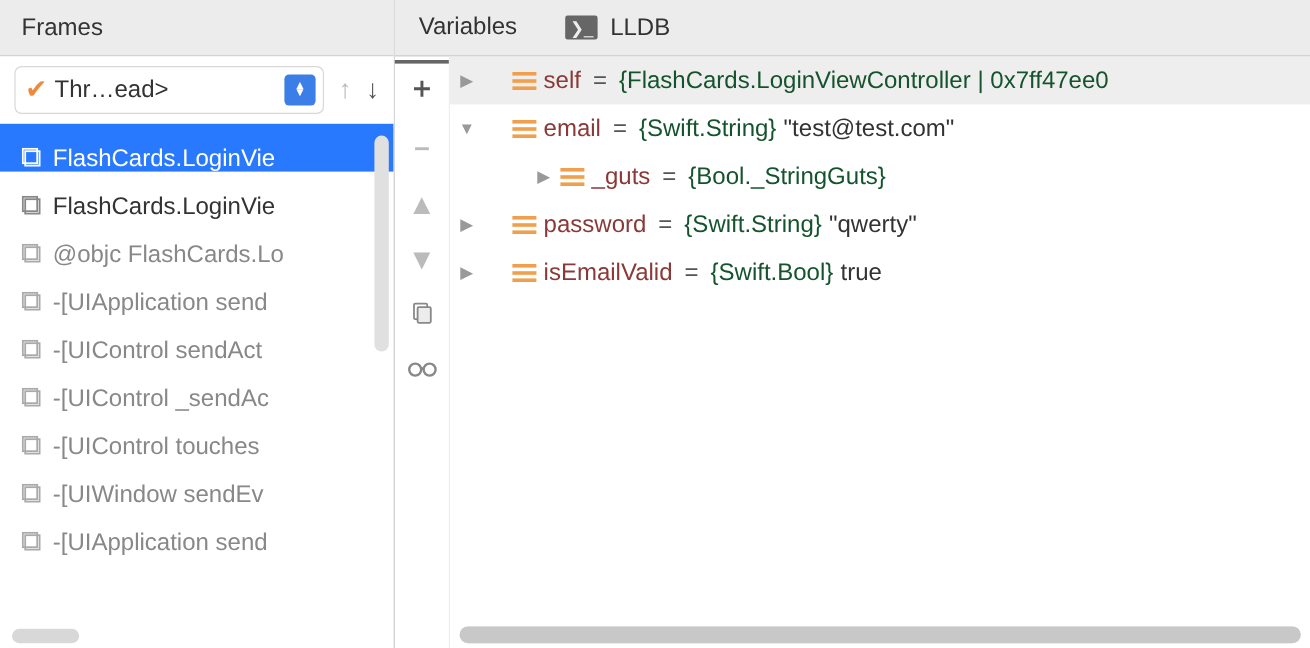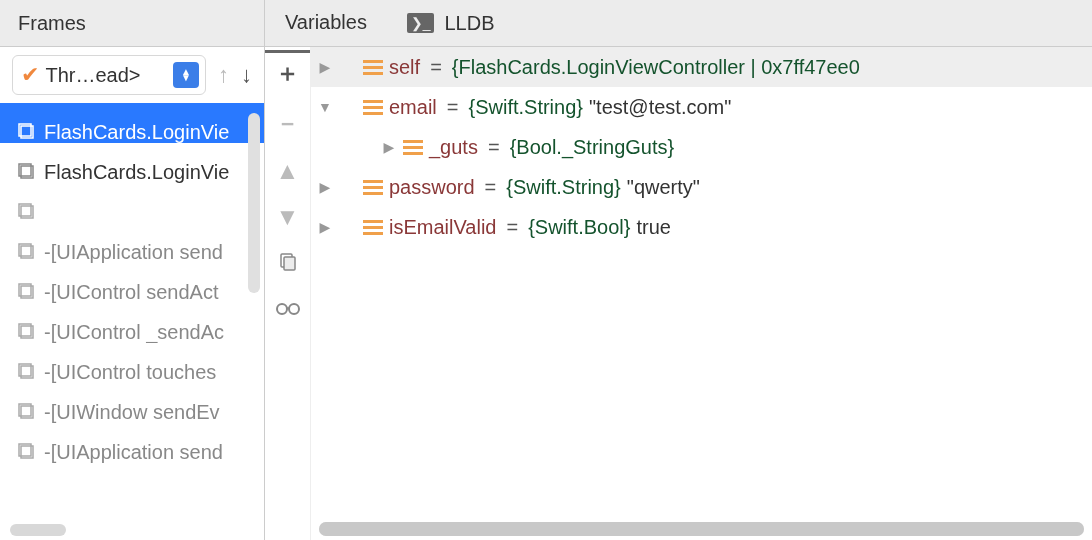--- a/index.html
+++ b/index.html
@@ -1,20 +1,20 @@
 <!DOCTYPE html>
 <html><head>
   <meta charset="utf-8">
   <style>
     * { margin: 0; padding: 0; box-sizing: border-box; }
     body { font-family: -apple-system, BlinkMacSystemFont, "Segoe UI", Helvetica, sans-serif; font-size: 20px; background: #fff; overflow: hidden; width: 1092px; height: 540px; }
     
     .container { display: flex; height: 540px; }
     
-    .left-panel { width: 265px; display: flex; flex-direction: column; border-right: 1px solid #ccc; }
+    .left-panel { width: 329px; display: flex; flex-direction: column; border-right: 1px solid #ccc; }
     .right-panel { flex: 1; display: flex; flex-direction: column; }
     
     .panel-header { background: #ececec; height: 47px; display: flex; align-items: center; padding: 0 18px; border-bottom: 1px solid #ccc; font-size: 20px; color: #333; }
     
     .thread-bar { height: 56px; display: flex; align-items: center; padding: 0 12px; gap: 12px; background: #fff; }
     .thread-selector { flex: 1; height: 40px; background: #fff; border: 1px solid #d8d8d8; border-radius: 6px; display: flex; align-items: center; padding: 0 6px 0 8px; gap: 6px; overflow: hidden; }
     .check-icon { color: #f0883e; font-size: 22px; flex-shrink: 0; }
     .thread-label { flex: 1; white-space: nowrap; overflow: hidden; color: #333; font-size: 20px; }
     .dropdown-caret { width: 26px; height: 26px; background: #3b7ee8; border-radius: 4px; display: flex; flex-direction: column; align-items: center; justify-content: center; gap: 0px; color: #fff; font-size: 10px; line-height: 6px; flex-shrink: 0; }
     .arrow-btn { color: #bbb; font-size: 22px; cursor: default; }
@@ -98,20 +98,21 @@
         </span>
         <span class="frame-text">FlashCards.LoginVie</span>
       </div>
       <div class="frame-item grey">
         <span class="frame-icon">
           <svg viewBox="0 0 18 18">
               <rect x="3" y="3" width="12" height="12" fill="none" stroke="#aaa" stroke-width="1.5"></rect>
               <rect x="1" y="1" width="12" height="12" fill="none" stroke="#aaa" stroke-width="1.5"></rect>
             </svg>
         </span>
+        <span class="frame-text">@objc FlashCards.Lo</span>
       </div>
       <div class="frame-item grey">
         <span class="frame-icon">
           <svg viewBox="0 0 18 18">
               <rect x="3" y="3" width="12" height="12" fill="none" stroke="#aaa" stroke-width="1.5"></rect>
               <rect x="1" y="1" width="12" height="12" fill="none" stroke="#aaa" stroke-width="1.5"></rect>
             </svg>
         </span>
         <span class="frame-text">-[UIApplication send</span>
       </div>

